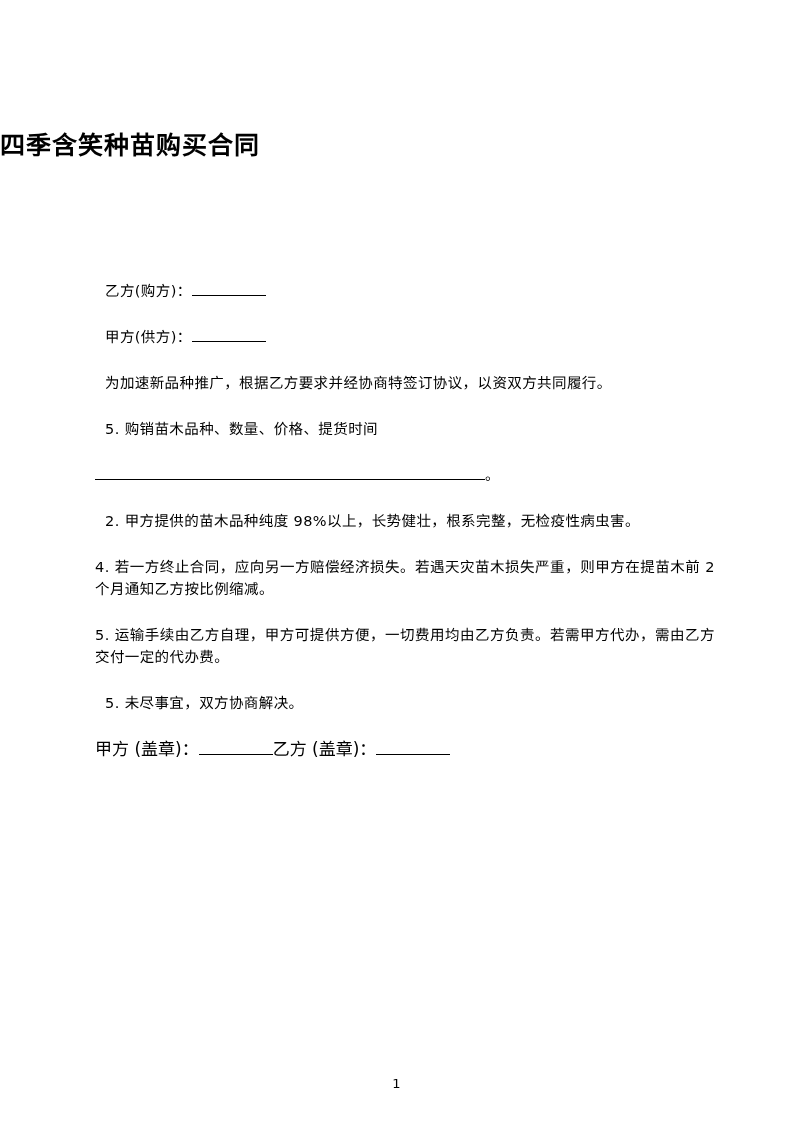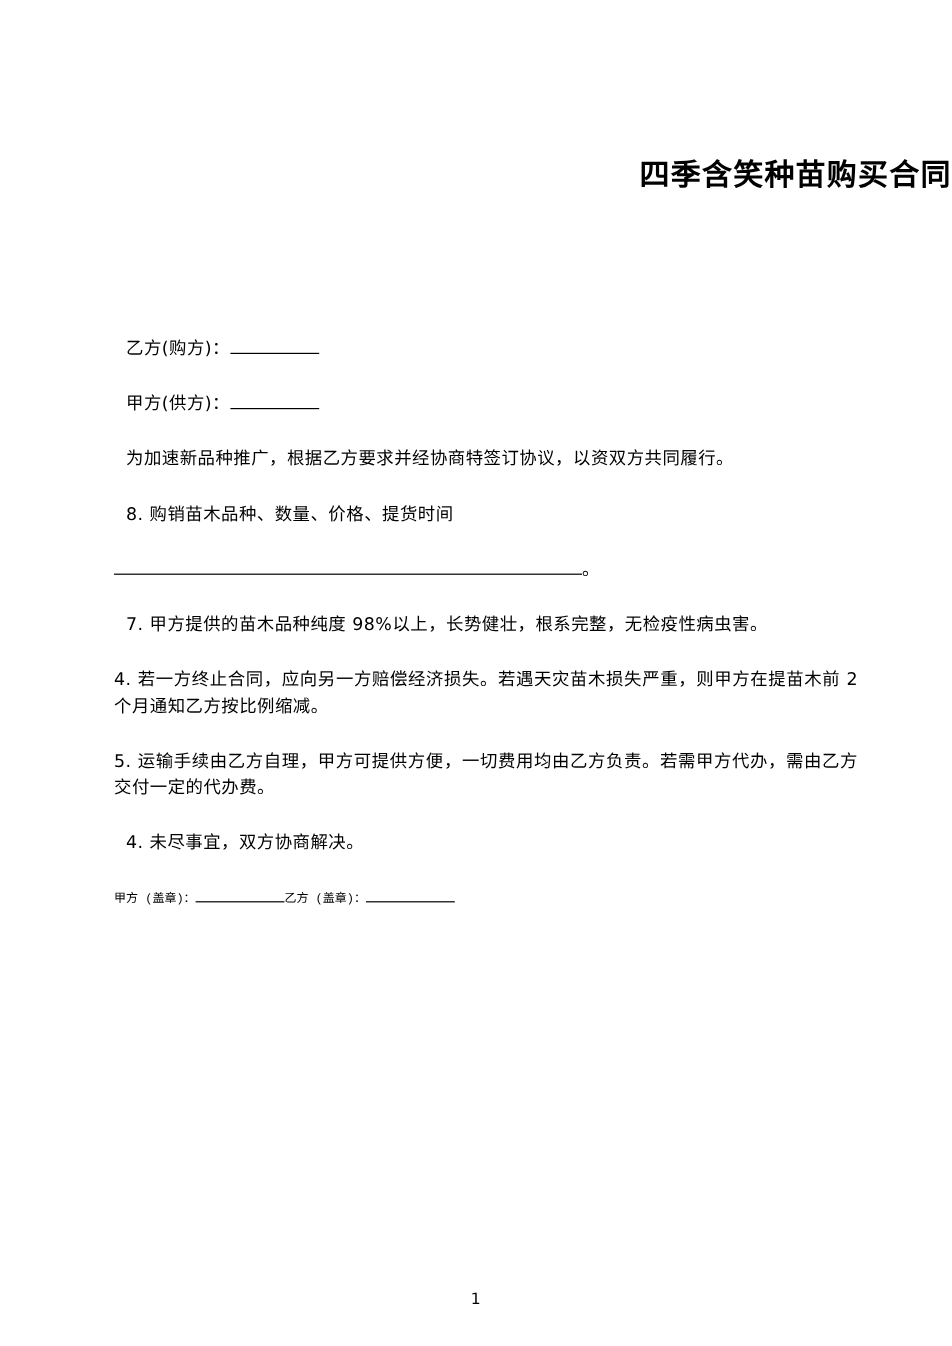--- a/index.html
+++ b/index.html
@@ -19,21 +19,21 @@
     position: relative;
     width: 793px;
     height: 1122px;
     box-sizing: border-box;
   }
   .doc-title {
     position: absolute;
     top: 128px;
     left: 0;
     width: 793px;
-    text-align: right;
+    text-align: left;
     font-size: 25px;
     font-weight: bold;
     letter-spacing: 1px;
     line-height: 36px;
   }
   .body-block {
     position: absolute;
     top: 280px;
     left: 95px;
     width: 620px;
@@ -59,25 +59,24 @@
     width: 390px;
     height: 13px;
   }
   .blank-row {
     font-size: 14.5px;
     line-height: 22px;
     margin: 0 0 24px 0;
     white-space: nowrap;
   }
   .sign-row {
-    font-size: 10px;
+    font-size: 17px;
     line-height: 22px;
     margin: 0;
     white-space: nowrap;
-    font-family: Liberation Mono, monospace;
   }
   .page-number {
     position: absolute;
     bottom: 30px;
     left: 0;
     width: 793px;
     text-align: center;
     font-size: 13px;
     line-height: 16px;
   }
@@ -94,35 +93,35 @@
     <p class="para lead">
       <span>乙方(购方)：</span><span class="fill-line"></span>
     </p>
 
     <p class="para lead">
       <span>甲方(供方)：</span><span class="fill-line"></span>
     </p>
 
     <p class="para lead">为加速新品种推广，根据乙方要求并经协商特签订协议，以资双方共同履行。</p>
 
-    <p class="para lead">8. 购销苗木品种、数量、价格、提货时间</p>
+    <p class="para lead">5. 购销苗木品种、数量、价格、提货时间</p>
 
     <p class="blank-row">
       <span class="fill-line long"></span><span>。</span>
     </p>
 
-    <p class="para lead">7. 甲方提供的苗木品种纯度 98%以上，长势健壮，根系完整，无检疫性病虫害。</p>
+    <p class="para lead">2. 甲方提供的苗木品种纯度 98%以上，长势健壮，根系完整，无检疫性病虫害。</p>
 
 
     <p class="para">4. 若一方终止合同，应向另一方赔偿经济损失。若遇天灾苗木损失严重，则甲方在提苗木前 2 个月通知乙方按比例缩减。</p>
 
     <p class="para">5. 运输手续由乙方自理，甲方可提供方便，一切费用均由乙方负责。若需甲方代办，需由乙方交付一定的代办费。</p>
 
 
-    <p class="para lead">4. 未尽事宜，双方协商解决。</p>
+    <p class="para lead">5. 未尽事宜，双方协商解决。</p>
 
     <p class="sign-row lead">
       <span>甲方 (盖章)：</span><span class="fill-line"></span><span>乙方 (盖章)：</span><span class="fill-line"></span>
     </p>
 
   </div>
 
   <div class="page-number">1</div>
 
 </div>

